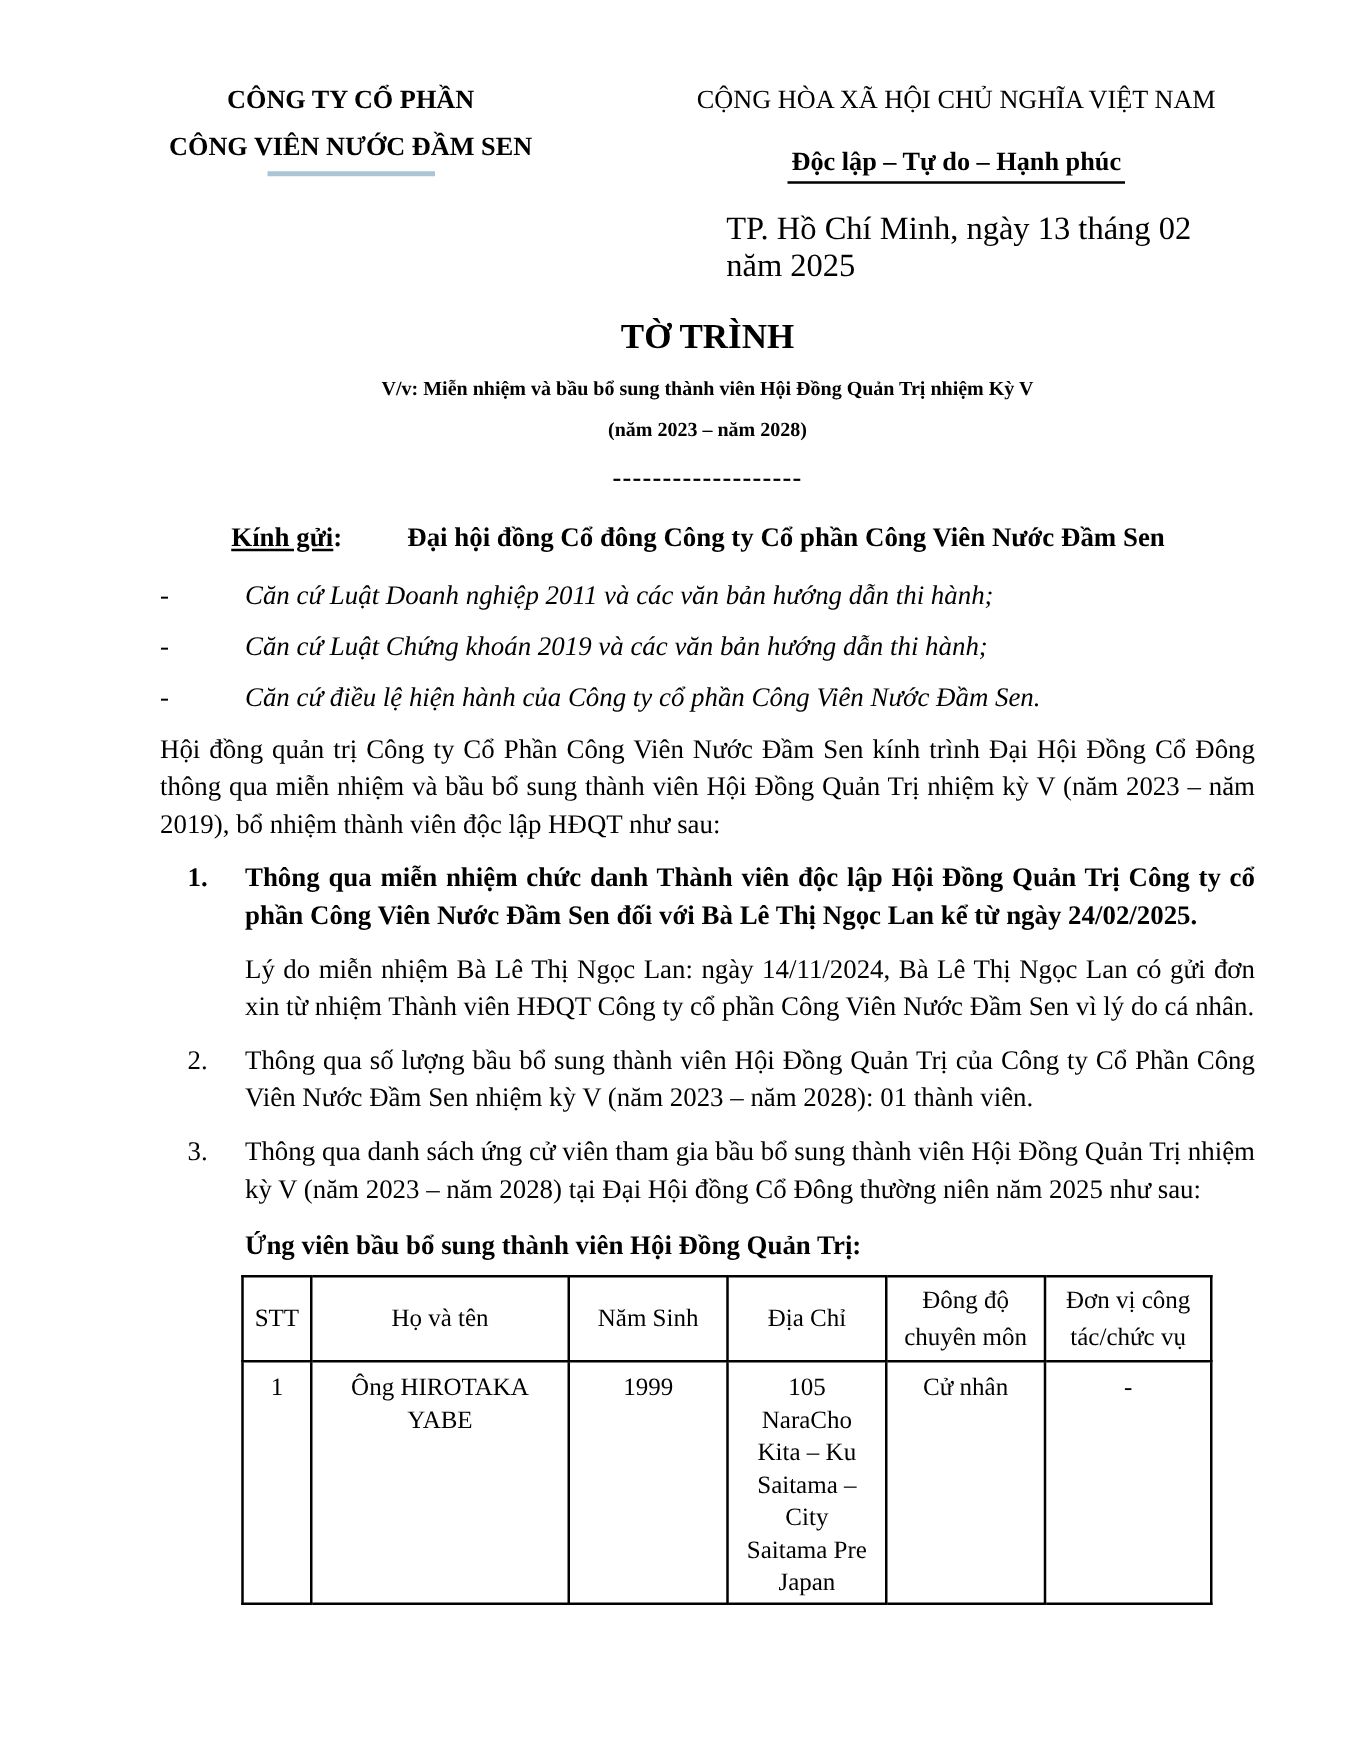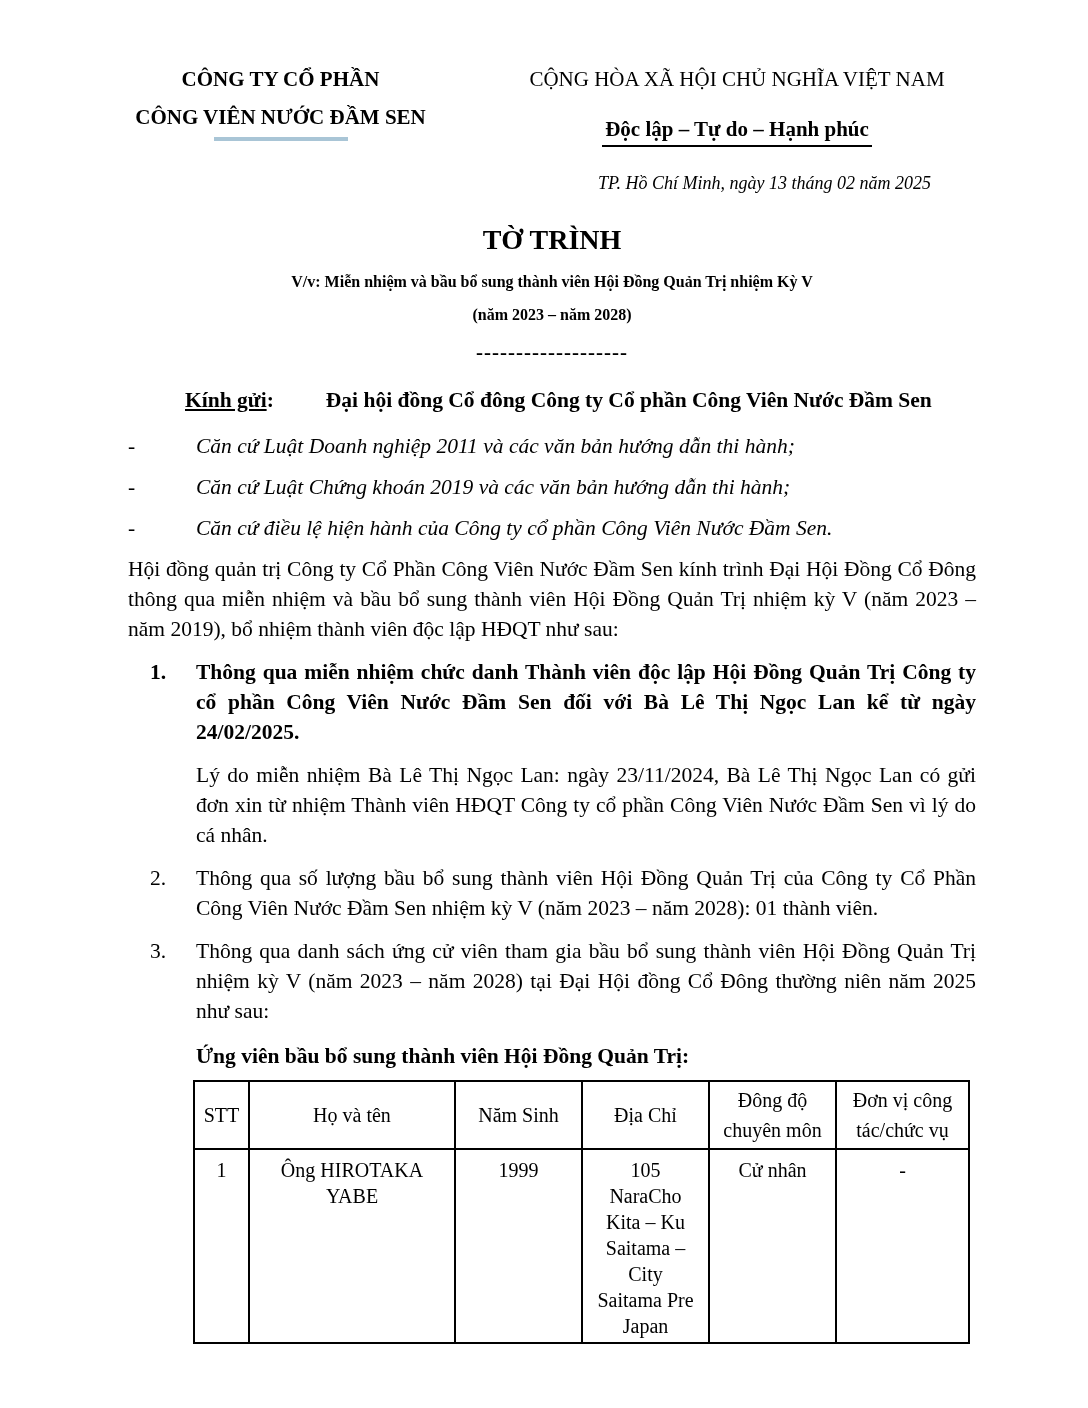--- a/index.html
+++ b/index.html
@@ -8,21 +8,21 @@
     width: 1088px;
     height: 1408px;
     background: #ffffff;
     color: #000000;
     font-family: "Liberation Serif", "DejaVu Serif", serif;
     overflow: hidden;
   }
   .page {
     width: 1088px;
     height: 1408px;
-    padding: 60px 112px 0 128px;
+    padding: 60px 84px 0 128px;
   }
 
   
   .doc-header {
     display: flex;
     justify-content: space-between;
     align-items: flex-start;
   }
   .hdr-left {
     width: 305px;
@@ -49,24 +49,22 @@
     display: inline-block;
     font-weight: bold;
     border-bottom: 2px solid #000;
     padding: 0 3px 1px 3px;
     line-height: 30px;
   }
   .date-line {
     width: 478px;
     margin-left: auto;
     margin-top: 20px;
-    text-align: center;
     padding-left: 55px;
-    font-style: italic;
-    font-size: 18px;
+    font-size: 26px;
     line-height: 30px;
   }
 
   
   .doc-title {
     margin-top: 24px;
     text-align: center;
     font-weight: bold;
     font-size: 28px;
     line-height: 36px;
@@ -220,21 +218,21 @@
     </div>
   </div>
 
   <div class="para">Hội đồng quản trị Công ty Cổ Phần Công Viên Nước Đầm Sen kính trình Đại Hội Đồng Cổ Đông thông qua miễn nhiệm và bầu bổ sung thành viên Hội Đồng Quản Trị nhiệm kỳ V (năm 2023 – năm 2019), bổ nhiệm thành viên độc lập HĐQT như sau:</div>
 
   <div class="olist">
     <div class="list-item bold">
       <span class="num">1.</span>
       <span>Thông qua miễn nhiệm chức danh Thành viên độc lập Hội Đồng Quản Trị Công ty cổ phần Công Viên Nước Đầm Sen đối với Bà Lê Thị Ngọc Lan kể từ ngày 24/02/2025.</span>
     </div>
-    <div class="detail">Lý do miễn nhiệm Bà Lê Thị Ngọc Lan: ngày 23/11/2024, Bà Lê Thị Ngọc Lan có gửi đơn xin từ nhiệm Thành viên HĐQT Công ty cổ phần Công Viên Nước Đầm Sen vì lý do cá nhân.</div>
+    <div class="detail">Lý do miễn nhiệm Bà Lê Thị Ngọc Lan: ngày 14/11/2024, Bà Lê Thị Ngọc Lan có gửi đơn xin từ nhiệm Thành viên HĐQT Công ty cổ phần Công Viên Nước Đầm Sen vì lý do cá nhân.</div>
     <div class="list-item">
       <span class="num">2.</span>
       <span>Thông qua số lượng bầu bổ sung thành viên Hội Đồng Quản Trị của Công ty Cổ Phần Công Viên Nước Đầm Sen nhiệm kỳ V (năm 2023 – năm 2028): 01 thành viên.</span>
     </div>
     <div class="list-item">
       <span class="num">3.</span>
       <span>Thông qua danh sách ứng cử viên tham gia bầu bổ sung thành viên Hội Đồng Quản Trị nhiệm kỳ V (năm 2023 – năm 2028) tại Đại Hội đồng Cổ Đông thường niên năm 2025 như sau:</span>
     </div>
   </div>
 

